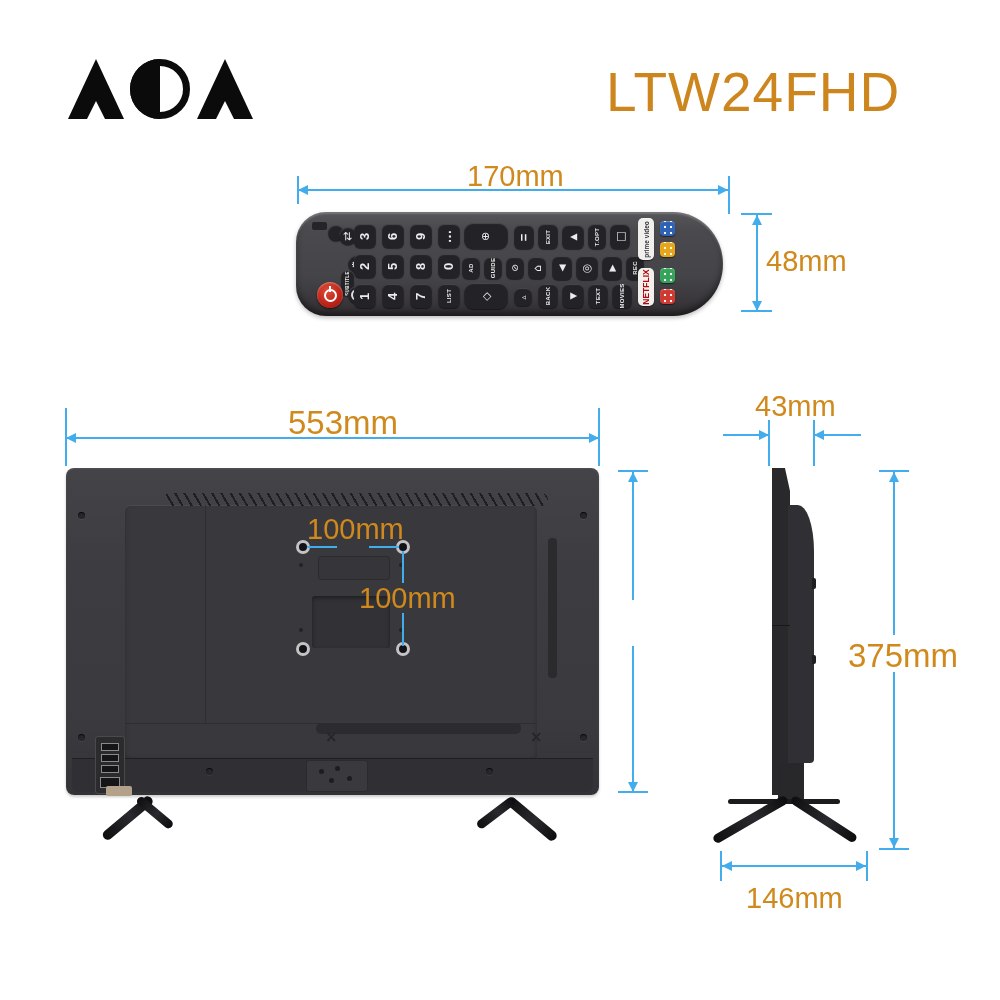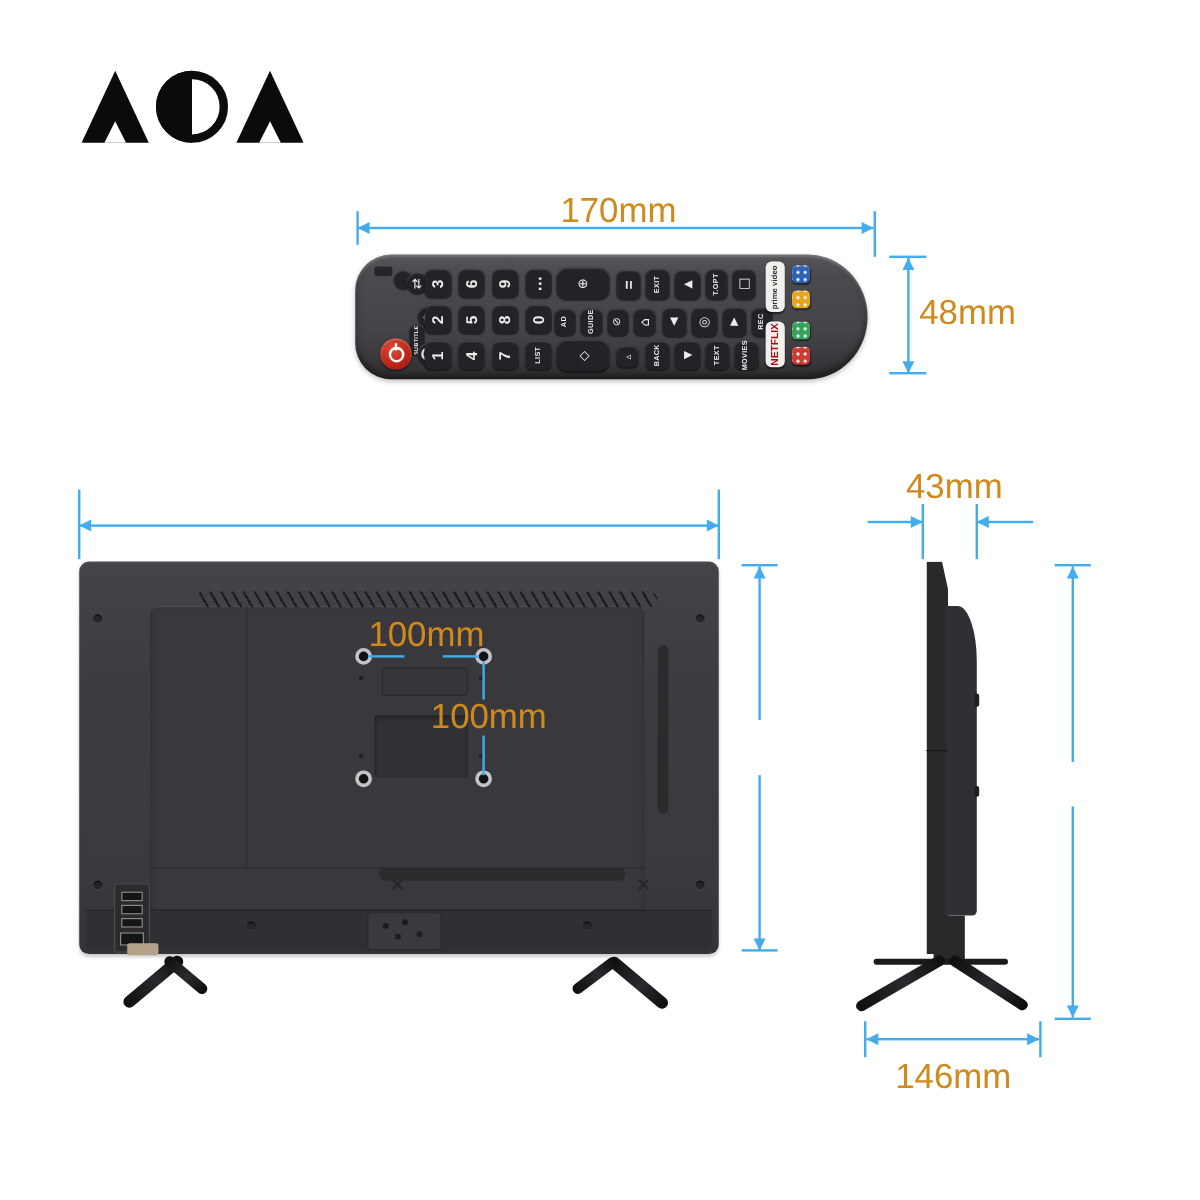--- a/index.html
+++ b/index.html
@@ -80,20 +80,21 @@
     <span class="sr">AOA</span>
     <svg width="185" height="66" viewBox="0 0 185 66">
       <polygon points="0,63 28,3 56,63" fill="#0b0b0b"></polygon>
       <polygon points="19,63 28,45 37,63" fill="#ffffff"></polygon>
       <circle cx="92" cy="33" r="26.5" fill="none" stroke="#0b0b0b" stroke-width="7"></circle>
       <path d="M92,3 A30,30 0 0 0 92,63 Z" fill="#0b0b0b"></path>
       <polygon points="129,63 157,3 185,63" fill="#0b0b0b"></polygon>
       <polygon points="148,63 157,45 166,63" fill="#ffffff"></polygon>
     </svg>
   </div>
+  <div class="model">LTW24FHD</div>
 
   <div class="dim-label" style="left:467px;top:160px;">170mm</div>
   <div class="dline" style="left:298px;top:189px;width:430px;height:2px;"></div>
   <div class="ah ah-l" style="left:298px;top:185px;"></div>
   <div class="ah ah-r" style="left:718px;top:185px;"></div>
   <div class="dcap" style="left:297px;top:176px;width:2px;height:28px;"></div>
   <div class="dcap" style="left:728px;top:176px;width:2px;height:38px;"></div>
 
   <div class="remote">
     <div class="ir"></div>
@@ -227,20 +228,21 @@
     <div class="cbtn" style="left:364px;top:77px;background-color:#CE3A31;"></div>
   </div>
 
   <div class="dline" style="left:756px;top:215px;width:2px;height:96px;"></div>
   <div class="ah ah-u" style="left:752px;top:215px;"></div>
   <div class="ah ah-d" style="left:752px;top:301px;"></div>
   <div class="dcap" style="left:741px;top:213px;width:31px;height:2px;"></div>
   <div class="dcap" style="left:741px;top:310px;width:31px;height:2px;"></div>
   <div class="dim-label" style="left:766px;top:245px;">48mm</div>
 
+  <div class="dim-label big" style="left:288px;top:404px;">553mm</div>
   <div class="dline" style="left:66px;top:437px;width:533px;height:2px;"></div>
   <div class="ah ah-l" style="left:66px;top:433px;"></div>
   <div class="ah ah-r" style="left:589px;top:433px;"></div>
   <div class="dcap" style="left:65px;top:408px;width:2px;height:58px;"></div>
   <div class="dcap" style="left:598px;top:408px;width:2px;height:58px;"></div>
 
   <div class="tvback">
     <div class="inner-panel"></div>
     <div class="vent"></div>
     <div class="abs" style="left:139px;top:37px;width:1px;height:218px;background:#2e2e31;"></div>
@@ -321,20 +323,21 @@
   <div class="abs" style="left:728px;top:799px;width:112px;height:5px;background:#1b1b1e;border-radius:3px;"></div>
   <div class="leg" style="left:714px;top:836px;width:84px;height:9px;transform:rotate(-30deg);"></div>
   <div class="leg" style="left:792px;top:794px;width:76px;height:9px;transform:rotate(33deg);"></div>
 
   <div class="dline" style="left:893px;top:472px;width:2px;height:163px;"></div>
   <div class="dline" style="left:893px;top:672px;width:2px;height:176px;"></div>
   <div class="ah ah-u" style="left:889px;top:472px;"></div>
   <div class="ah ah-d" style="left:889px;top:838px;"></div>
   <div class="dcap" style="left:879px;top:470px;width:30px;height:2px;"></div>
   <div class="dcap" style="left:879px;top:848px;width:30px;height:2px;"></div>
+  <div class="dim-label big" style="left:848px;top:637px;">375mm</div>
 
   <div class="dline" style="left:722px;top:865px;width:144px;height:2px;"></div>
   <div class="ah ah-l" style="left:722px;top:861px;"></div>
   <div class="ah ah-r" style="left:856px;top:861px;"></div>
   <div class="dcap" style="left:720px;top:851px;width:2px;height:30px;"></div>
   <div class="dcap" style="left:866px;top:851px;width:2px;height:30px;"></div>
   <div class="dim-label" style="left:746px;top:882px;">146mm</div>
 
 </div>
 

